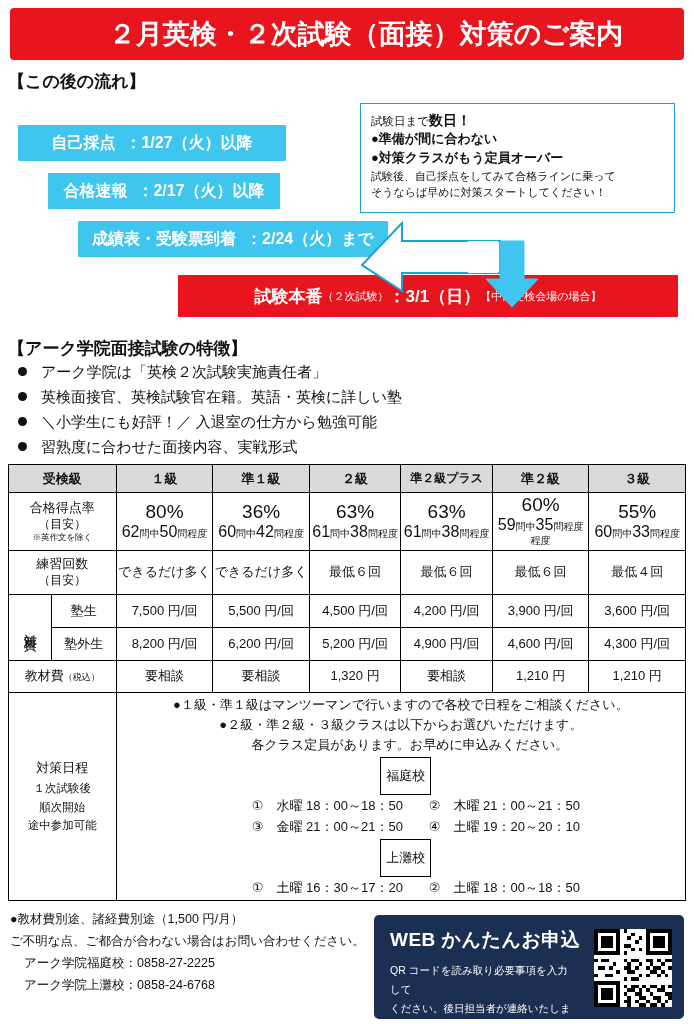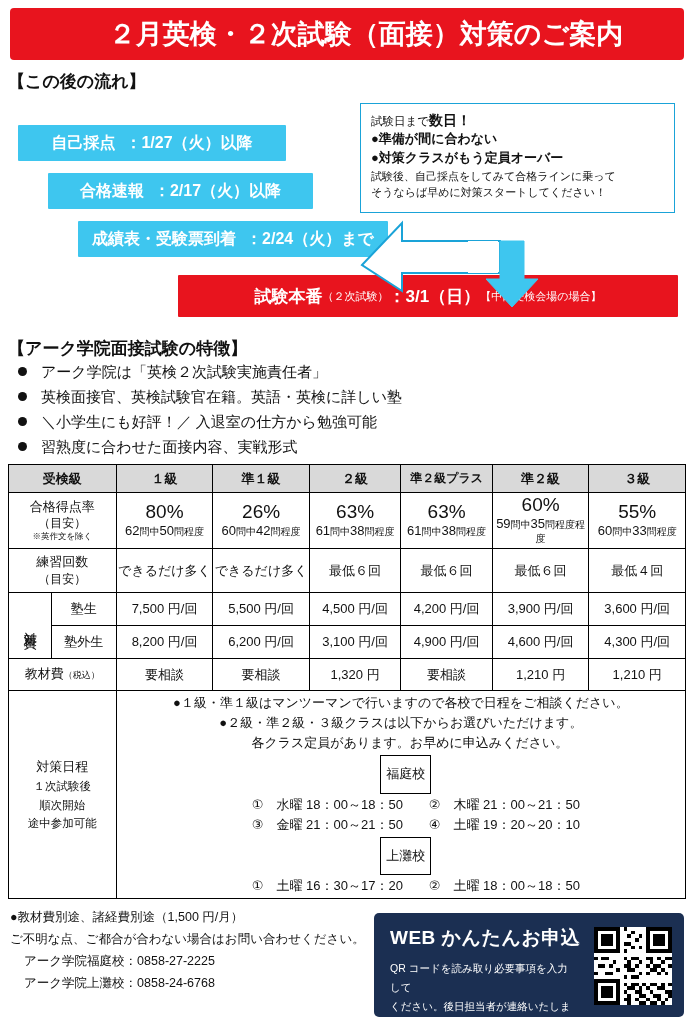--- a/index.html
+++ b/index.html
@@ -49,21 +49,21 @@
     border-radius: 1px;
     display: flex;
     align-items: center;
     justify-content: center;
     font-size: 16px;
     font-weight: bold;
     padding: 0 14px;
     white-space: nowrap;
   }
   .pill.p1 { left: 18px;  top: 28px;  width: 268px; height: 36px; }
-  .pill.p2 { left: 48px;  top: 76px;  width: 265px; height: 36px; }
+  .pill.p2 { left: 48px;  top: 76px;  width: 232px; height: 36px; }
   .pill.p3 { left: 78px;  top: 124px; width: 310px; height: 36px; }
   .pill.red {
     background: #e8141e;
     left: 178px; top: 178px; width: 500px; height: 42px;
     font-size: 17px;
   }
   .pill .sm2 { font-size: 11px; font-weight: normal; }
 
   
   .callout {
@@ -119,21 +119,21 @@
     background: #d9d9d9;
     font-weight: bold;
     font-size: 15px;
     height: 28px;
   }
   .c-lbl { font-size: 13.5px; line-height: 1.25; font-family: Liberation Serif, serif; }
   .c-lbl .sub { font-size: 12px; }
   .c-lbl .xs { font-size: 8.5px; display:block; }
   .rate { font-size: 19px; line-height: 1.1; }
   .rate-sub { font-size: 10px; }
-  .rate-sub .n { font-size: 13px; }
+  .rate-sub .n { font-size: 16px; }
   .cell-mid { font-size: 13.5px; }
   .price { font-size: 13.5px; }
   .vert-lbl {
     font-size: 13.5px;
     writing-mode: vertical-rl;
     text-orientation: upright;
     letter-spacing: 2px;
     height: 58px;
     margin: 0 auto;
     display: inline-block;
@@ -279,21 +279,21 @@
         <td colspan="2" class="c-lbl">
           <span>合格得点率</span><br>
           <span class="sub">（目安）</span>
           <span class="xs">※英作文を除く</span>
         </td>
         <td>
           <div class="rate">80%</div>
           <div class="rate-sub"><span class="n">62</span><span>問中</span><span class="n">50</span><span>問程度</span></div>
         </td>
         <td>
-          <div class="rate">26%</div>
+          <div class="rate">36%</div>
           <div class="rate-sub"><span class="n">60</span><span>問中</span><span class="n">42</span><span>問程度</span></div>
         </td>
         <td>
           <div class="rate">63%</div>
           <div class="rate-sub"><span class="n">61</span><span>問中</span><span class="n">38</span><span>問程度</span></div>
         </td>
         <td>
           <div class="rate">63%</div>
           <div class="rate-sub"><span class="n">61</span><span>問中</span><span class="n">38</span><span>問程度</span></div>
         </td>
@@ -330,21 +330,21 @@
         <td class="price">4,500 円/回</td>
         <td class="price">4,200 円/回</td>
         <td class="price">3,900 円/回</td>
         <td class="price">3,600 円/回</td>
       </tr>
 
       <tr style="height:32px">
         <td>塾外生</td>
         <td class="price">8,200 円/回</td>
         <td class="price">6,200 円/回</td>
-        <td class="price">3,100 円/回</td>
+        <td class="price">5,200 円/回</td>
         <td class="price">4,900 円/回</td>
         <td class="price">4,600 円/回</td>
         <td class="price">4,300 円/回</td>
       </tr>
 
       <tr style="height:32px">
         <td colspan="2" class="c-lbl">
           <span>教材費</span><span style="font-size:9px">（税込）</span>
         </td>
         <td class="price">要相談</td>

